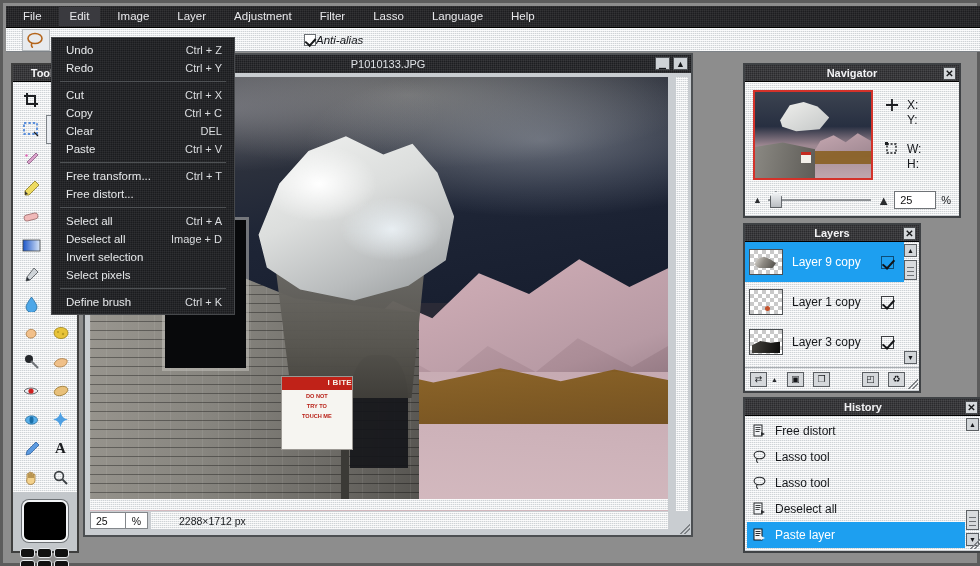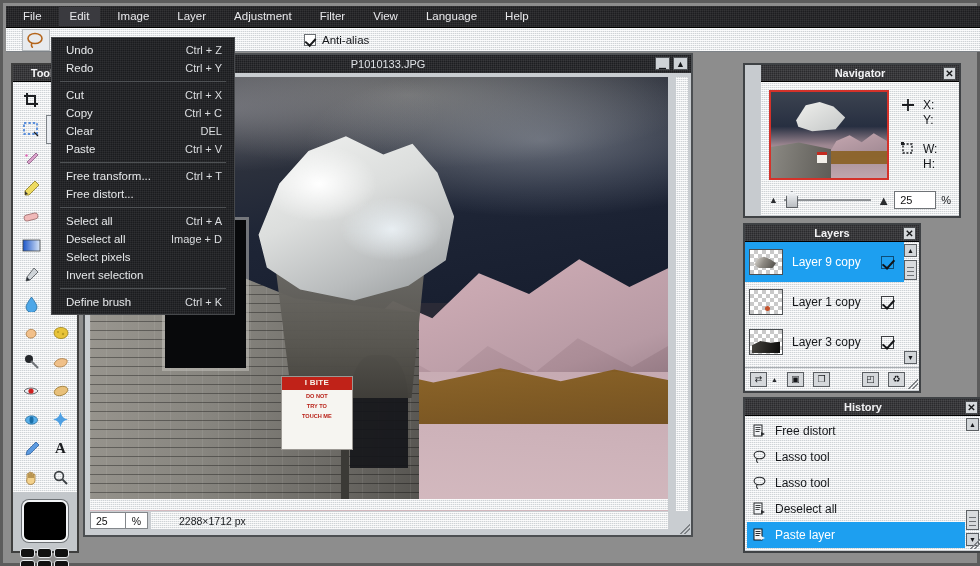--- a/index.html
+++ b/index.html
@@ -72,21 +72,21 @@
     margin-left: 254px;
     position: relative;
   }
   .opt-chk::after {
     content: "";
     position: absolute; left: 2px; top: 1px;
     width: 5px; height: 8px;
     border: solid #16181a; border-width: 0 2px 2px 0;
     transform: rotate(42deg);
   }
-  .opt-label { margin-left: 6px; color: #14161a; font-size: 11.5px; }
+  .opt-label { color: #14161a; font-size: 11.5px; font-style: italic; }
 
   
   #tools {
     position: absolute; left: 8px; top: 60px;
     width: 68px; height: 490px;
     border: 2px solid #3f3f3f;
     background: #c3c7cb;
   }
   .pal-title {
     height: 17px;
@@ -232,21 +232,21 @@
   }
   .sign {
     position: absolute; left: 33%; bottom: 14%; width: 12.5%; height: 17%;
     background: #f6f5f1;
     border: 1px solid #9b9893;
     display: flex; flex-direction: column; align-items: center;
     overflow: hidden;
   }
   .sign-top {
     width: 100%; background: #c02218; color: #f7f4ea;
-    font-size: 8px; font-weight: bold; text-align: center;
+    font-size: 8px; font-weight: bold; text-align: right;
     letter-spacing: .3px; line-height: 12px; height: 13px;
   }
   .sign-body {
     color: #b81f16; font-size: 5.6px; font-weight: bold;
     text-align: center; line-height: 7px; padding-top: 3px;
   }
   .post {
     position: absolute; left: 43.5%; bottom: 2%; width: 1.3%; height: 22%;
     background: #3b3a36;
   }
@@ -274,21 +274,21 @@
   #hscroll {
     position: absolute; left: 5px; bottom: 25px; width: 578px; height: 11px;
   }
 
   
   .panel {
     position: absolute;
     border: 2px solid #3f4245;
     background: #c7cbcf;
   }
-  #navigator { left: 740px; top: 60px; width: 218px; height: 155px; padding-left: 16px; }
+  #navigator { left: 740px; top: 60px; width: 218px; height: 155px; }
   #layers    { left: 740px; top: 220px; width: 178px; height: 170px; }
   #history   { left: 740px; top: 394px; width: 240px; height: 156px; }
 
   .nav-body { position: relative; height: calc(100% - 18px); padding: 7px; }
   .nav-thumb {
     position: absolute; left: 8px; top: 8px; width: 120px; height: 90px;
     border: 2px solid #d4322a;
     background:
       linear-gradient(180deg, #3c4350 0%, #272f41 40%, #9d8791 62%, #c0a7ae 100%);
     overflow: hidden;
@@ -438,21 +438,21 @@
 
 <div id="app">
 
   <div id="menubar">
     <div class="menu-item">File</div>
     <div class="menu-item active">Edit</div>
     <div class="menu-item">Image</div>
     <div class="menu-item">Layer</div>
     <div class="menu-item">Adjustment</div>
     <div class="menu-item">Filter</div>
-    <div class="menu-item">View</div>
+    <div class="menu-item">Lasso</div>
     <div class="menu-item">Language</div>
     <div class="menu-item">Help</div>
   </div>
 
   <div id="optionsbar" class="dots">
     <div class="opt-tool-icon">
       <svg width="20" height="16" viewBox="0 0 20 16" aria-hidden="true">
         <ellipse cx="9" cy="6.5" rx="7" ry="5" fill="none" stroke="#b4651c" stroke-width="1.6"></ellipse>
         <path d="M6 11 C5 13, 5.5 15, 7 15.5" fill="none" stroke="#b4651c" stroke-width="1.6"></path>
       </svg>
@@ -878,25 +878,25 @@
     <div class="sep"></div>
     <div class="mi">
       <span>Select all</span>
       <span class="sc">Ctrl + A</span>
     </div>
     <div class="mi">
       <span>Deselect all</span>
       <span class="sc">Image + D</span>
     </div>
     <div class="mi">
+      <span>Invert selection</span>
+      <span class="sc"></span>
+    </div>
+    <div class="mi">
       <span>Select pixels</span>
-      <span class="sc"></span>
-    </div>
-    <div class="mi">
-      <span>Invert selection</span>
       <span class="sc"></span>
     </div>
     <div class="sep"></div>
     <div class="mi">
       <span>Define brush</span>
       <span class="sc">Ctrl + K</span>
     </div>
   </div>
 
 </div>

